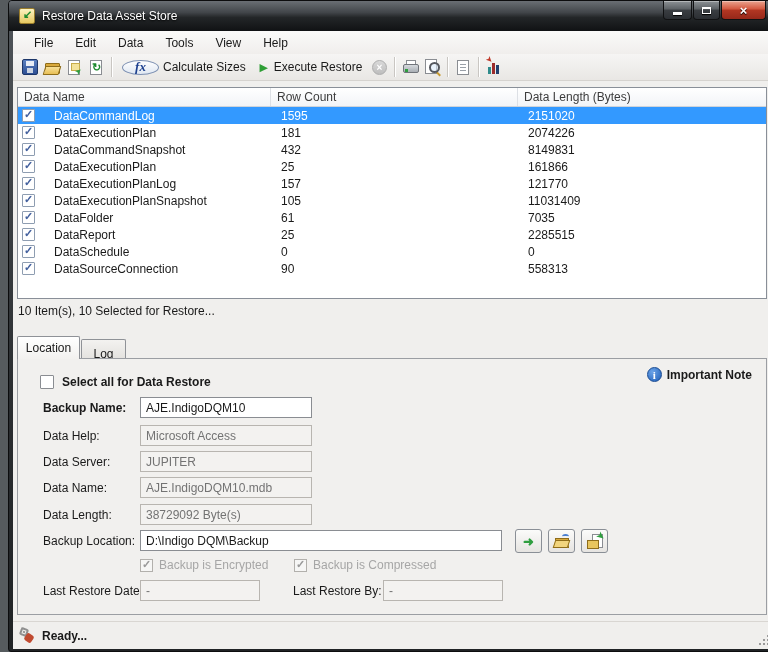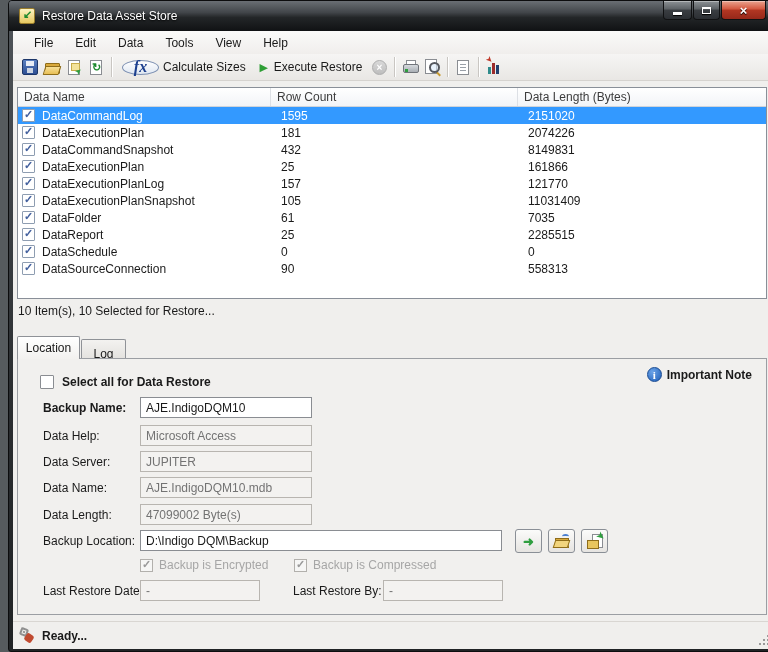--- a/index.html
+++ b/index.html
@@ -45,21 +45,21 @@
   .ico-save::after { content:""; position:absolute; left:4px; bottom:1px; width:6px; height:5px; background:#cdd5e2; }
   .ico-folder { }
   .ico-folder::before { content:""; position:absolute; left:1px; top:4px; width:13px; height:9px; background:#d9a93c; border:1px solid #8f6d1a; border-radius:1px; }
   .ico-folder::after { content:""; position:absolute; left:0px; top:7px; width:14px; height:7px; background:linear-gradient(#f7df96,#e8bf55); border:1px solid #8f6d1a; transform:skewX(-18deg); border-radius:1px; }
   .ico-page { background:#fff; border:1px solid #8a8d92; width:12px; height:15px; margin:0 2px; }
   .ico-page .ln { position:absolute; left:2px; right:2px; height:1px; background:#9aa0a8; }
   .ico-export::after { content:"➤"; position:absolute; right:-3px; bottom:-2px; color:#2f9e3f; font-size:8px; transform:rotate(-40deg); }
   .ico-export::before { content:""; position:absolute; left:2px; top:2px; width:7px; height:6px; background:#f3e29a; border:1px solid #c7ab4a; }
   .ico-refresh::after { content:"↻"; position:absolute; left:1px; top:0px; color:#1d8a2e; font-weight:bold; font-size:11px; }
   .ico-calc { width:37px; height:15px; border-radius:50%; background:linear-gradient(#ffffff,#dfe7f2); border:1px solid #7d90b2;
-    display:flex; align-items:center; justify-content:center; font-family:"Liberation Serif",serif; font-style:italic; font-weight:bold; font-size:16px; color:#1c3f8e; }
+    display:flex; align-items:center; justify-content:center; font-family:"Liberation Serif",serif; font-style:italic; font-weight:bold; font-size:13px; color:#1c3f8e; }
   .ico-play { color:#2e9e35; font-size:11px; line-height:16px; text-align:center; width:12px; }
   .ico-stop { width:15px; height:15px; border-radius:50%; background:linear-gradient(#d9d9d9,#bdbdbd); border:1px solid #adadad;
     color:#fff; font-weight:bold; font-size:10px; display:flex; align-items:center; justify-content:center; }
   .ico-printer::before { content:""; position:absolute; left:4px; top:1px; width:8px; height:5px; background:#fff; border:1px solid #8a8d92; }
   .ico-printer::after { content:""; position:absolute; left:1px; top:5px; width:14px; height:7px; background:linear-gradient(#d6dade,#a9aeb4); border:1px solid #70747a; border-radius:2px; }
   .ico-printer .dot { position:absolute; left:3px; top:10px; width:3px; height:3px; background:#2f9e3f; z-index:2; }
   .ico-preview::before { content:""; position:absolute; left:1px; top:0px; width:10px; height:13px; background:#fff; border:1px solid #8a8d92; }
   .ico-preview::after { content:""; position:absolute; right:0px; bottom:2px; width:7px; height:7px; border:2px solid #55585e; border-radius:50%; background:rgba(220,235,250,.6); }
   .ico-preview .handle { position:absolute; right:-1px; bottom:0px; width:5px; height:2px; background:#c79a30; transform:rotate(45deg); }
   .ico-chart .bar { position:absolute; bottom:1px; width:3px; }
@@ -70,21 +70,21 @@
 
   
   .grid { position:absolute; left:4px; top:56px; width:750px; height:212px; background:#fff; border:1px solid #898f98; }
   .ghead { display:flex; height:19px; background:linear-gradient(#ffffff,#f2f4f7); border-bottom:1px solid #cfd4da; color:#3c3c3c; }
   .ghead > div { display:flex; align-items:center; }
   .hc1 { width:253px; padding-left:6px; border-right:1px solid #dde0e5; }
   .hc2 { width:247px; padding-left:6px; border-right:1px solid #dde0e5; }
   .hc3 { flex:1; padding-left:6px; }
   .trow { display:flex; height:17px; align-items:center; }
   .trow.sel { background:#3399ff; color:#fff; }
-  .rc1 { width:257px; display:flex; align-items:center; padding-left:4px; height:100%; }
+  .rc1 { width:257px; display:flex; align-items:center; padding-left:4px; height:100%;gap:12px; }
   .rc1 .txt { margin-left:7px; }
   .rc2 { width:247px; padding-left:6px; }
   .rc3 { flex:1; padding-left:6px; }
   .cb { width:13px; height:13px; background:#fff; border:1px solid #8e9db1; position:relative; flex:none; border-radius:1px; }
   .cb.checked::after { content:"✓"; position:absolute; left:1px; top:-2px; color:#44619e; font-size:11px; font-weight:bold; }
 
   .summary { position:absolute; left:5px; top:273px; }
 
   
   .tab { position:absolute; display:flex; align-items:center; justify-content:center; border:1px solid #8f9297; border-bottom:none; border-radius:2px 2px 0 0; }
@@ -354,21 +354,21 @@
       </div>
       <div class="frow" style="top:118px">
         <span class="flabel">Data Name:</span>
         <div class="finput off w170">
             <span>AJE.IndigoDQM10.mdb</span>
           </div>
       </div>
       <div class="frow" style="top:145px">
         <span class="flabel">Data Length:</span>
         <div class="finput off w170">
-            <span>47099002 Byte(s)</span>
+            <span>38729092 Byte(s)</span>
           </div>
       </div>
       <div class="frow" style="top:171px">
         <span class="flabel">Backup Location:</span>
         <div class="finput on w362">
             <span>D:\Indigo DQM\Backup</span>
           </div>
         <div class="locbtn" style="left:497px; top:-1px">
             <span class="ico-go">➜</span>
           </div>

